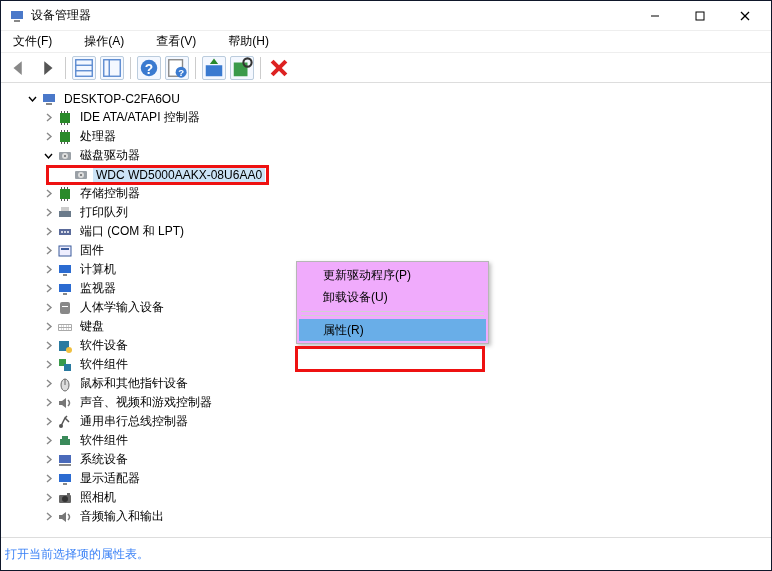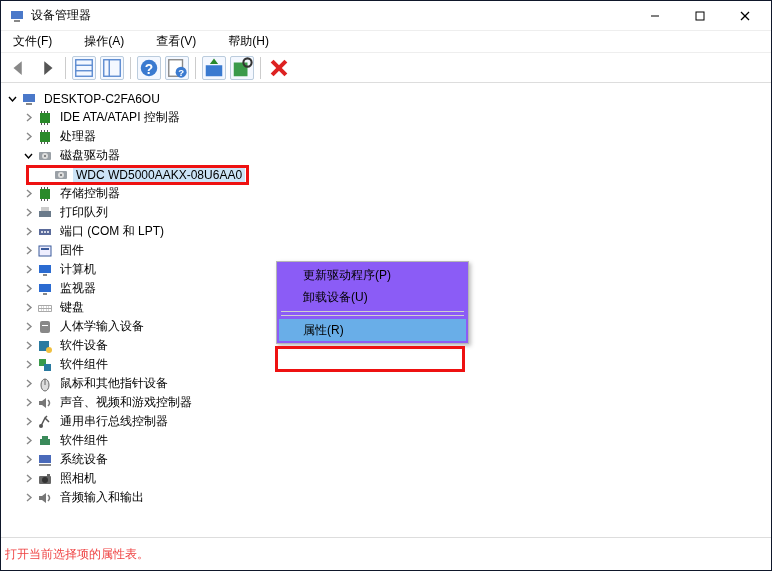--- a/index.html
+++ b/index.html
@@ -10,34 +10,34 @@
   .titlebar .title { flex:1; font-size:12px; }
   .winbtns { display:flex; }
   .winbtn { width:45px; height:28px; display:flex; align-items:center; justify-content:center; color:#333;}
   .winbtn svg { width:10px; height:10px; }
   .menubar { height:22px; display:flex; align-items:center; gap:20px; padding:0 6px; border-bottom:1px solid #eee;}
   .menuitem { padding:2px 6px; }
   .toolbar { height:30px; display:flex; align-items:center; gap:4px; padding:2px 6px; border-bottom:1px solid #ddd;}
   .tbtn { width:24px; height:24px; border:1px solid transparent; display:flex; align-items:center; justify-content:center; border-radius:2px;}
   .tbtn.framed { border:1px solid #bcd; background:#f4f8ff;}
   .tsep { width:1px; height:22px; background:#ccc; margin:0 2px;}
-  .tree { flex:1; overflow:auto; padding:6px 0 6px 4px; position:relative;}
+  .tree { flex:1; overflow:auto; padding:6px 0 6px 4px; position:relative;margin-left:20px;}
   .row { display:flex; align-items:center; height:19px; white-space:nowrap; }
   .indent { display:inline-block; width:16px; height:16px; position:relative;}
   .expander { width:14px; height:14px; display:inline-flex; align-items:center; justify-content:center; color:#666;}
   .expander svg { width:9px; height:9px; }
   .devicon { width:16px; height:16px; margin:0 4px 0 2px; display:inline-flex; align-items:center; justify-content:center;}
   .label { padding:1px 3px; }
   .sel-highlight { position:absolute; border:3px solid #e11; pointer-events:none;}
-  .context-menu { position:absolute; background:#8b5cf6; border:1px solid #b6b6b6; box-shadow:2px 2px 4px rgba(0,0,0,0.25); padding:2px; z-index:20; }
+  .context-menu { position:absolute; background:#f0abfc; border:1px solid #b6b6b6; box-shadow:2px 2px 4px rgba(0,0,0,0.25); padding:2px; z-index:20; }
   .context-menu .cm-item { height:22px; display:flex; align-items:center; padding:0 18px 0 24px; min-width:150px;}
   .context-menu .cm-sep { height:1px; background:#d0d0d0; margin:3px 2px;}
   .context-menu .cm-item.hover { background:#69aee8; color:#000; }
   .cm-highlight { position:absolute; border:3px solid #e11; pointer-events:none;}
-  .statusbar { height:22px; border-top:1px solid #ddd; display:flex; align-items:center; padding:16px 4px; color:#ef4444;}
+  .statusbar { height:22px; border-top:1px solid #ddd; display:flex; align-items:center; padding:16px 4px; color:#3b82f6;}
 </style>
 </head>
 <body>
 
 <div class="window">
   <div class="titlebar">
     <span class="appicon">
       <svg viewBox="0 0 16 16">
           <rect x="2" y="3" width="12" height="8" fill="#4a78c9"></rect>
           <rect x="5" y="12" width="6" height="2" fill="#888"></rect>
@@ -306,20 +306,35 @@
             <path d="M3 1 L7 4.5 L3 8" fill="none" stroke="#888" stroke-width="1.4"></path>
           </svg>
         </span>
         <span class="devicon">
           <svg viewBox="0 0 16 16" width="16" height="16">
             <rect x="2" y="3" width="12" height="8" fill="#2b6bd1"></rect>
             <rect x="6" y="12" width="4" height="2" fill="#888"></rect>
           </svg>
         </span>
         <span class="label">监视器</span>
+      </div>
+      <div class="row">
+        <span class="indent"></span>
+        <span class="expander">
+          <svg viewBox="0 0 9 9">
+            <path d="M3 1 L7 4.5 L3 8" fill="none" stroke="#888" stroke-width="1.4"></path>
+          </svg>
+        </span>
+        <span class="devicon">
+          <svg viewBox="0 0 16 16" width="16" height="16">
+            <rect x="3" y="2" width="10" height="12" rx="2" fill="#888"></rect>
+            <rect x="5" y="6" width="6" height="1" fill="#fff"></rect>
+          </svg>
+        </span>
+        <span class="label">人体学输入设备</span>
       </div>
       <div class="row">
         <span class="indent"></span>
         <span class="expander">
           <svg viewBox="0 0 9 9">
             <path d="M3 1 L7 4.5 L3 8" fill="none" stroke="#888" stroke-width="1.4"></path>
           </svg>
         </span>
         <span class="devicon">
           <svg viewBox="0 0 16 16" width="16" height="16">
@@ -340,35 +355,20 @@
       </div>
       <div class="row">
         <span class="indent"></span>
         <span class="expander">
           <svg viewBox="0 0 9 9">
             <path d="M3 1 L7 4.5 L3 8" fill="none" stroke="#888" stroke-width="1.4"></path>
           </svg>
         </span>
         <span class="devicon">
           <svg viewBox="0 0 16 16" width="16" height="16">
-            <rect x="3" y="2" width="10" height="12" rx="2" fill="#888"></rect>
-            <rect x="5" y="6" width="6" height="1" fill="#fff"></rect>
-          </svg>
-        </span>
-        <span class="label">人体学输入设备</span>
-      </div>
-      <div class="row">
-        <span class="indent"></span>
-        <span class="expander">
-          <svg viewBox="0 0 9 9">
-            <path d="M3 1 L7 4.5 L3 8" fill="none" stroke="#888" stroke-width="1.4"></path>
-          </svg>
-        </span>
-        <span class="devicon">
-          <svg viewBox="0 0 16 16" width="16" height="16">
             <rect x="2" y="3" width="10" height="10" fill="#2a7aa0"></rect>
             <circle cx="12" cy="12" r="3" fill="#f0c040"></circle>
           </svg>
         </span>
         <span class="label">软件设备</span>
       </div>
       <div class="row">
         <span class="indent"></span>
         <span class="expander">
           <svg viewBox="0 0 9 9">
@@ -450,20 +450,35 @@
             <path d="M3 1 L7 4.5 L3 8" fill="none" stroke="#888" stroke-width="1.4"></path>
           </svg>
         </span>
         <span class="devicon">
           <svg viewBox="0 0 16 16" width="16" height="16">
             <rect x="2" y="3" width="12" height="8" fill="#4a6aba"></rect>
             <rect x="2" y="12" width="12" height="2" fill="#888"></rect>
           </svg>
         </span>
         <span class="label">系统设备</span>
+      </div>
+      <div class="row">
+        <span class="indent"></span>
+        <span class="expander">
+          <svg viewBox="0 0 9 9">
+            <path d="M3 1 L7 4.5 L3 8" fill="none" stroke="#888" stroke-width="1.4"></path>
+          </svg>
+        </span>
+        <span class="devicon">
+          <svg viewBox="0 0 16 16" width="16" height="16">
+            <rect x="2" y="3" width="12" height="8" fill="#2b6bd1"></rect>
+            <rect x="6" y="12" width="4" height="2" fill="#888"></rect>
+          </svg>
+        </span>
+        <span class="label">显示适配器</span>
       </div>
       <div class="row">
         <span class="indent"></span>
         <span class="expander">
           <svg viewBox="0 0 9 9">
             <path d="M3 1 L7 4.5 L3 8" fill="none" stroke="#888" stroke-width="1.4"></path>
           </svg>
         </span>
         <span class="devicon">
           <svg viewBox="0 0 16 16" width="16" height="16">

